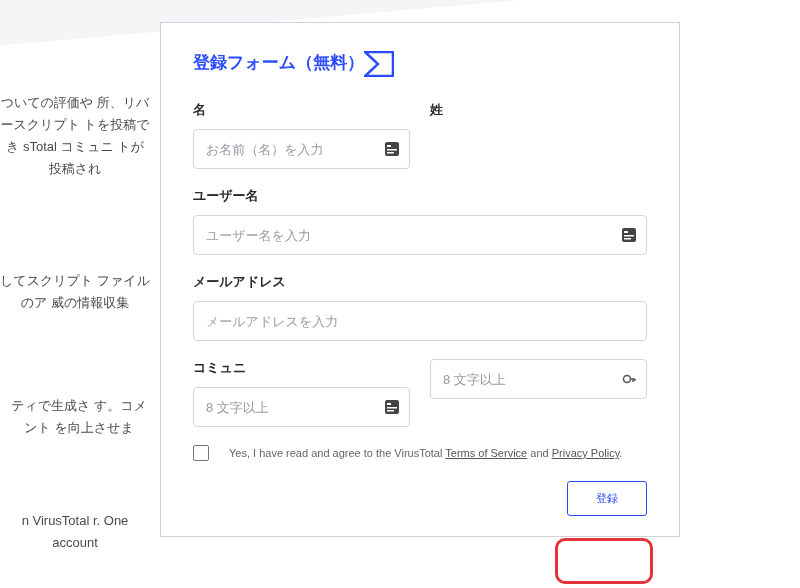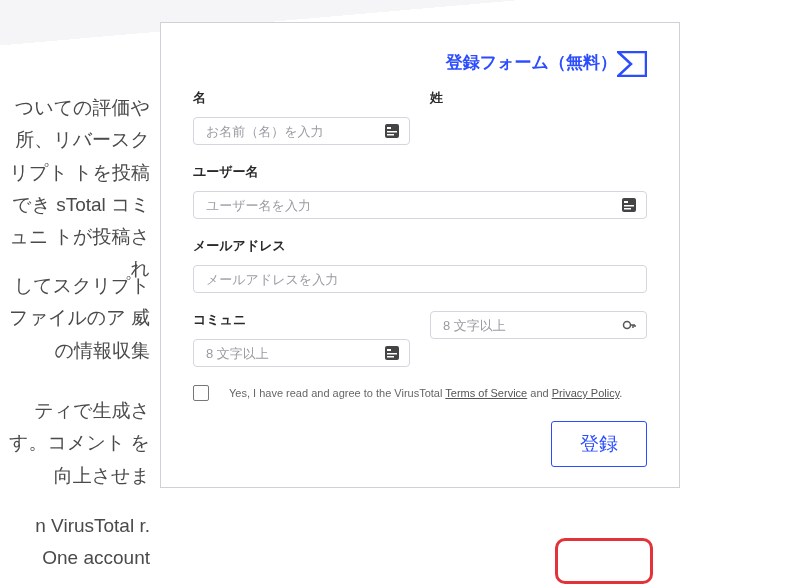--- a/index.html
+++ b/index.html
@@ -17,44 +17,44 @@
       width: 800px;
       height: 60px;
       background: linear-gradient(175deg, #f5f5f7 0%, #f5f5f7 35%, #fff 35%, #fff 100%);
       z-index: 0;
     }
     .bg-text {
       position: absolute;
       left: 0;
       width: 150px;
       color: #4a4a4a;
-      font-size: 19px;
+      font-size: 13px;
       line-height: 1.7;
-      text-align: right;
+      text-align: center;
       z-index: 1;
     }
     .bg1 { top: 92px; }
     .bg2 { top: 270px; }
     .bg3 { top: 395px; padding-left: 8px; }
     .bg4 { top: 510px; }
     .modal {
       position: absolute;
       left: 160px;
       top: 22px;
       width: 520px;
       background: #fff;
       border: 1px solid #d0d0d8;
       padding: 28px 32px 20px 32px;
       z-index: 5;
     }
     .modal-header {
       display: flex;
-      justify-content: flex-end;
+      justify-content: flex-start;
       align-items: flex-start;
-      margin-bottom: 12px;
+      margin-bottom: 24px;
     }
     .modal-title {
       color: #2b4cff;
       font-size: 17px;
       font-weight: 700;
     }
     .logo-icon svg { display: block; }
     .form-row {
       display: flex;
       gap: 20px;
@@ -66,21 +66,21 @@
       font-weight: 700;
       color: #2a2a2a;
       margin-bottom: 10px;
       display: block;
     }
     .input-wrap {
       position: relative;
     }
     .text-input {
       width: 100%;
-      height: 28px;
+      height: 40px;
       border: 1px solid #d5d5dd;
       border-radius: 4px;
       padding: 0 12px;
       font-size: 13px;
       color: #333;
       background: #fff;
     }
     .text-input::placeholder { color: #9a9aa2; }
     .input-icon {
       position: absolute;
@@ -117,21 +117,21 @@
     }
     .actions {
       display: flex;
       justify-content: flex-end;
     }
     .submit-btn {
       border: 1px solid #2b4cff;
       color: #2b4cff;
       background: #fff;
       padding: 9px 28px;
-      font-size: 19px;
+      font-size: 11px;
       font-weight: 500;
       border-radius: 3px;
       cursor: pointer;
     }
     .highlight-ring {
       position: absolute;
       border: 3px solid #e3333a;
       border-radius: 10px;
       pointer-events: none;
       z-index: 10;

